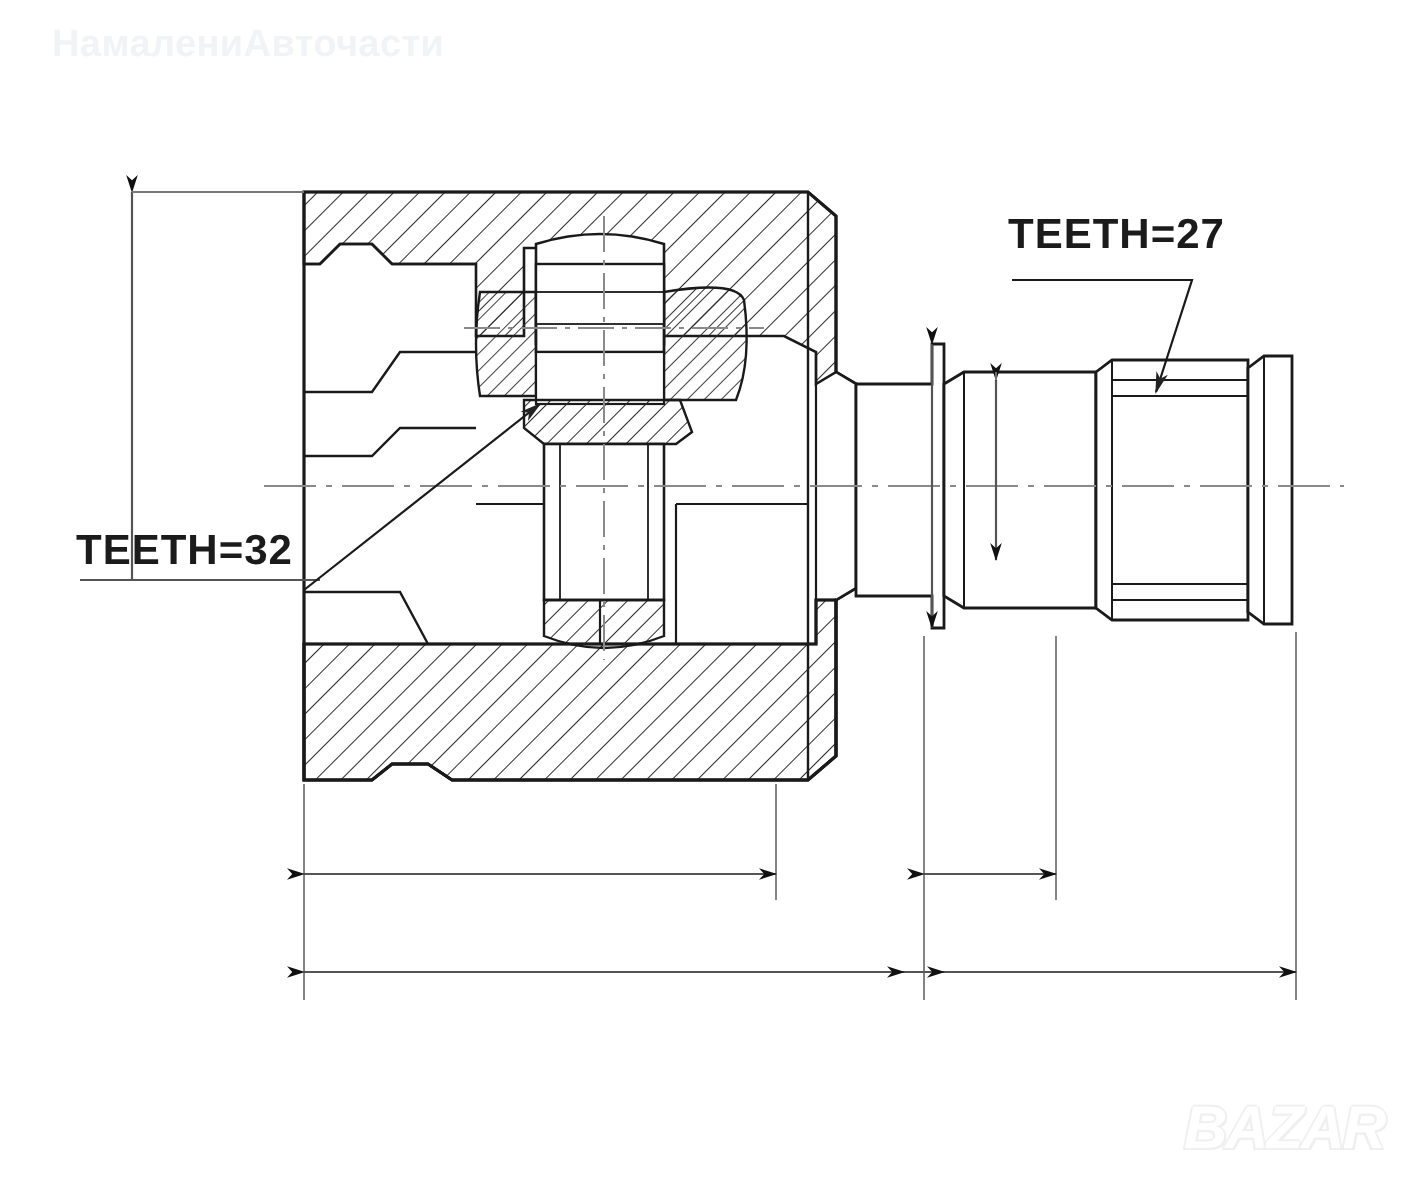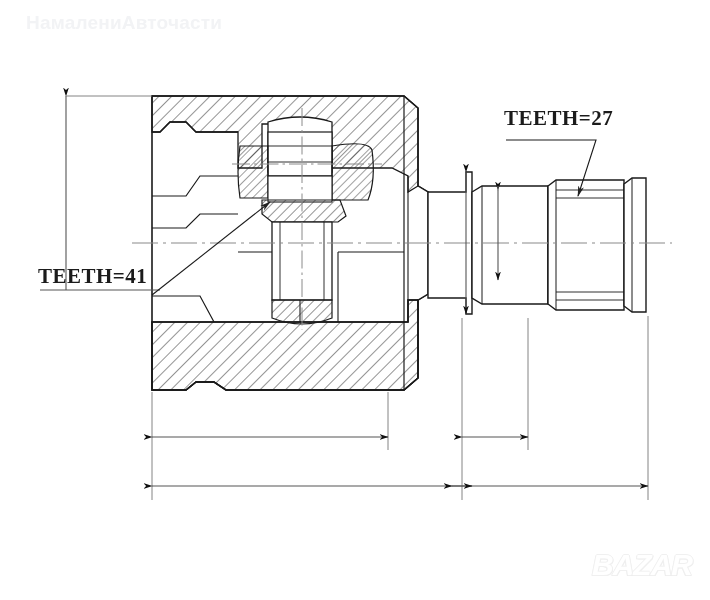--- a/index.html
+++ b/index.html
@@ -38,21 +38,21 @@
        0 -1px 0 #f0f0f0, -1px 0 0 #f0f0f0,
        1px 1px 0 #ededed, -1px 1px 0 #ededed;
     user-select:none;
   }
   .wm-bazar .slash{
     display:inline-block;transform:skewX(-18px);
   }
 
   .lbl{
     position:absolute;
-    font-family:Liberation Serif, serif;
+    font-family:Liberation Sans, sans-serif;
     font-size:21px;font-weight:bold;color:#1b1b1b;
     letter-spacing:0.5px;white-space:nowrap;
     user-select:none;
   }
   #label-teeth-32{left:38px;top:264px;}
   #label-teeth-27{left:504px;top:106px;}
 </style>
 </head>
 <body>
 
@@ -181,17 +181,17 @@
     </g>
   </svg>
 
   <div class="wm-top">НамалениАвточасти</div>
 
 
   <div class="wm-bazar">
     <span>BA</span><span class="slash">Z</span><span>AR</span>
   </div>
 
-  <div class="lbl" id="label-teeth-32">TEETH=41</div>
+  <div class="lbl" id="label-teeth-32">TEETH=32</div>
 
   <div class="lbl" id="label-teeth-27">TEETH=27</div>
 
 </div>
 
 </body></html>

